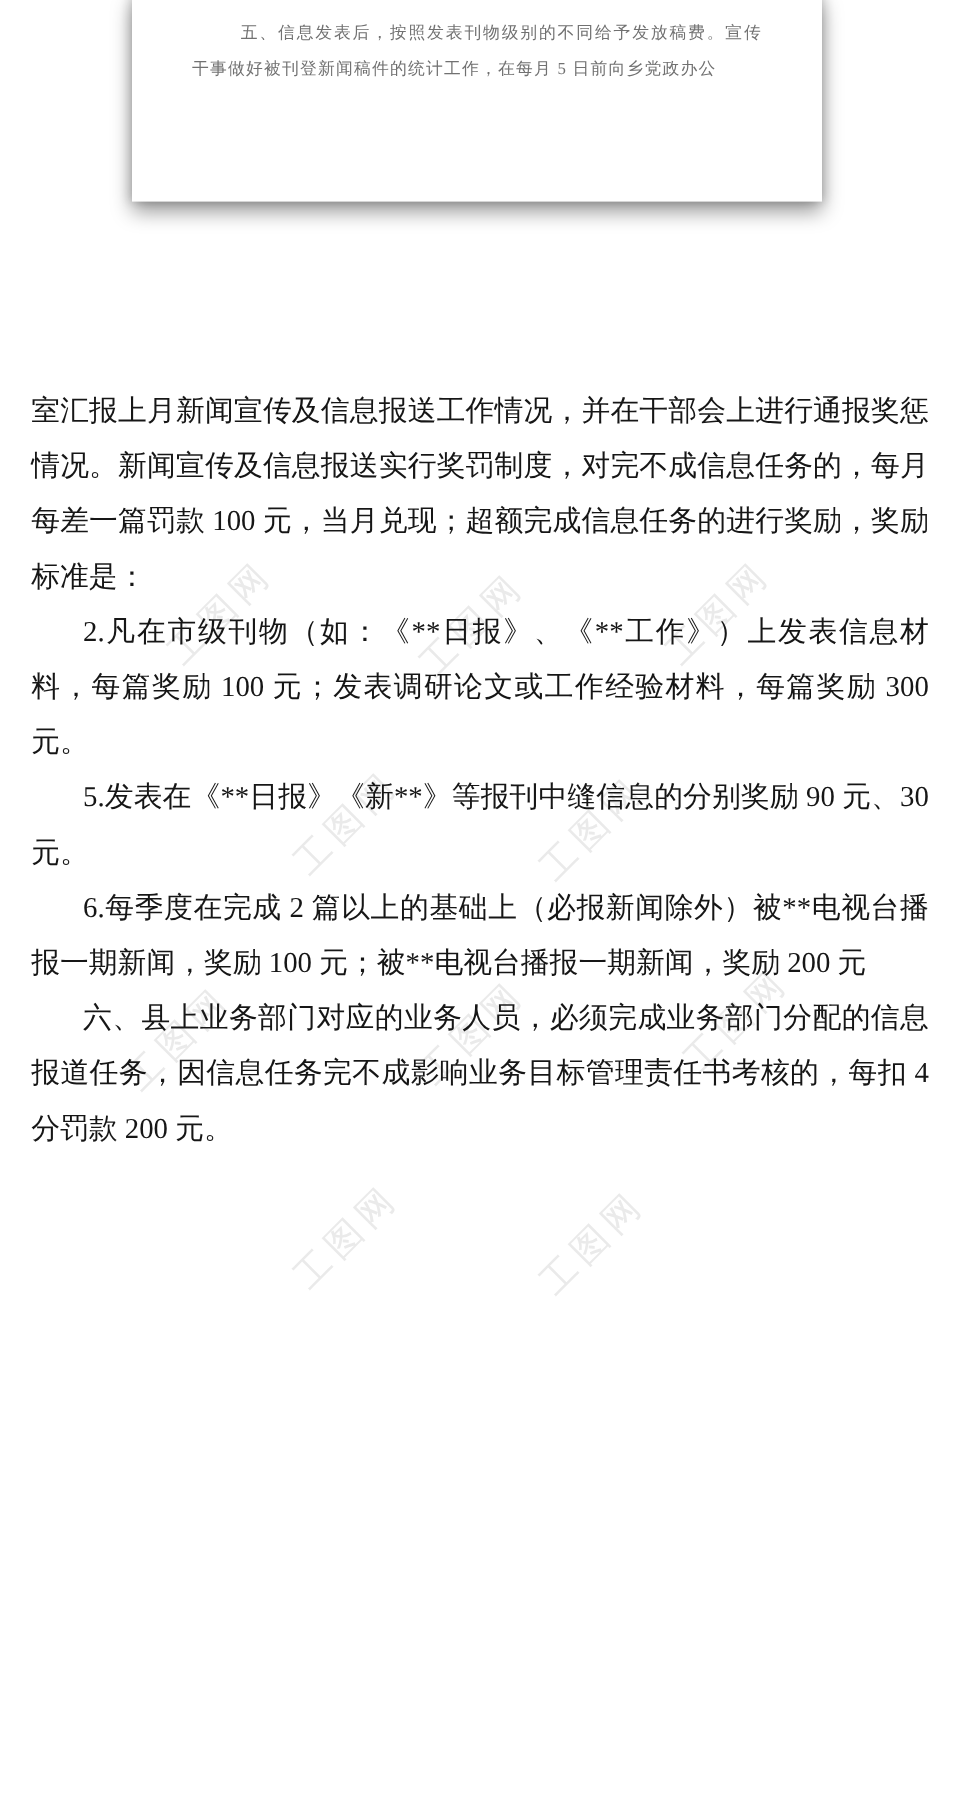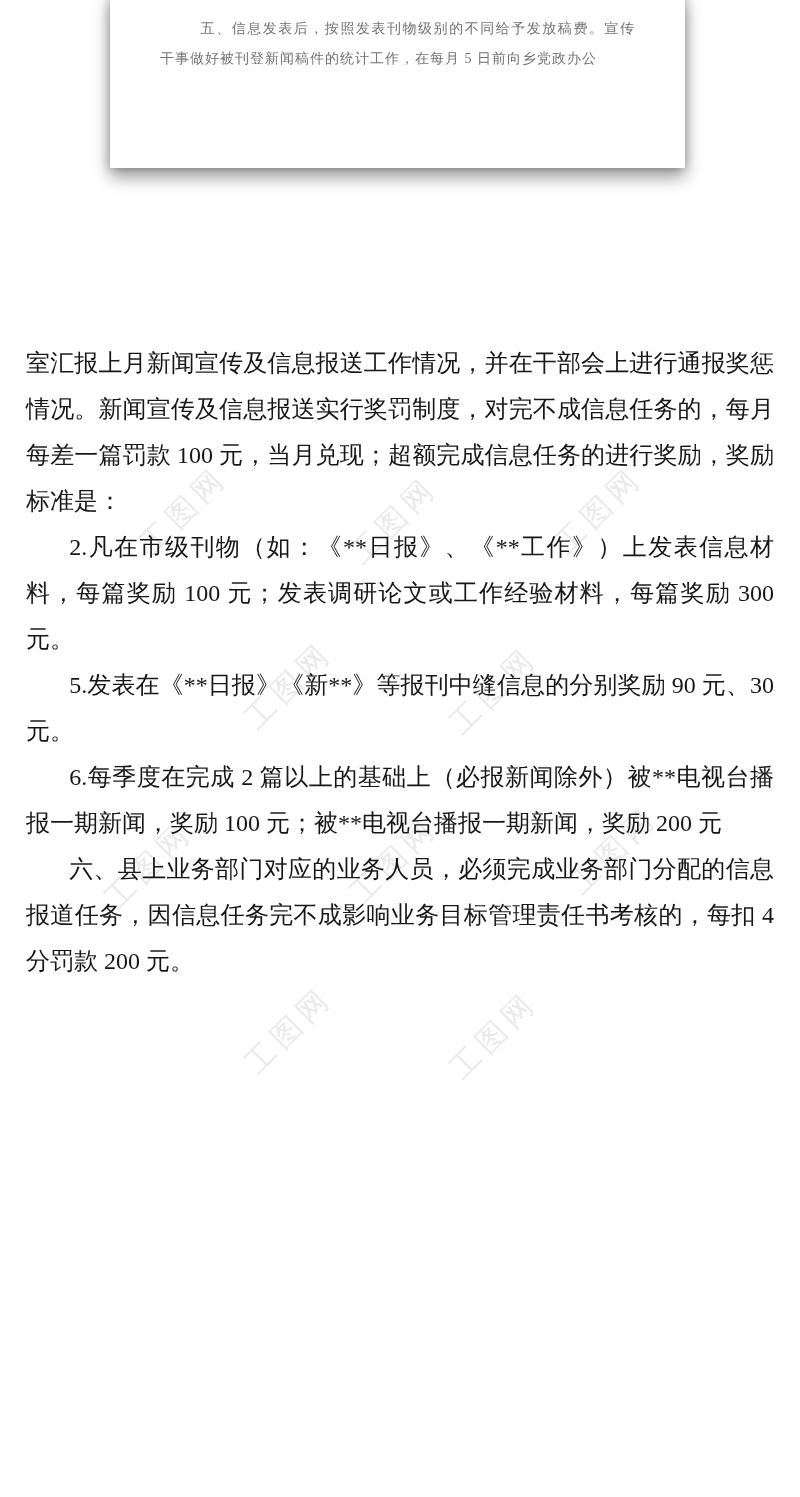--- a/index.html
+++ b/index.html
@@ -48,21 +48,21 @@
     color: #e3e3e3;
     opacity: 0.75;
     white-space: nowrap;
     font-family: "Liberation Sans", sans-serif;
   }
 
   
   .doc-body {
     position: absolute;
     left: 26px;
-    top: 340px;
+    top: 320px;
     width: 748px;
   }
   .para {
     margin: 0;
     font-size: 24px;
     line-height: 46px;
     color: #161616;
     text-align: justify;
     text-justify: inter-ideograph;
   }

